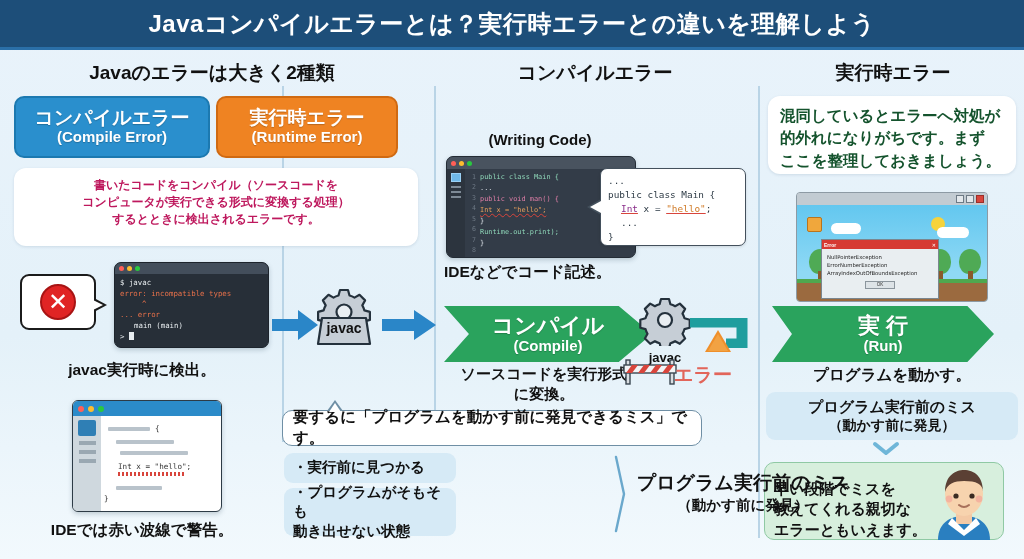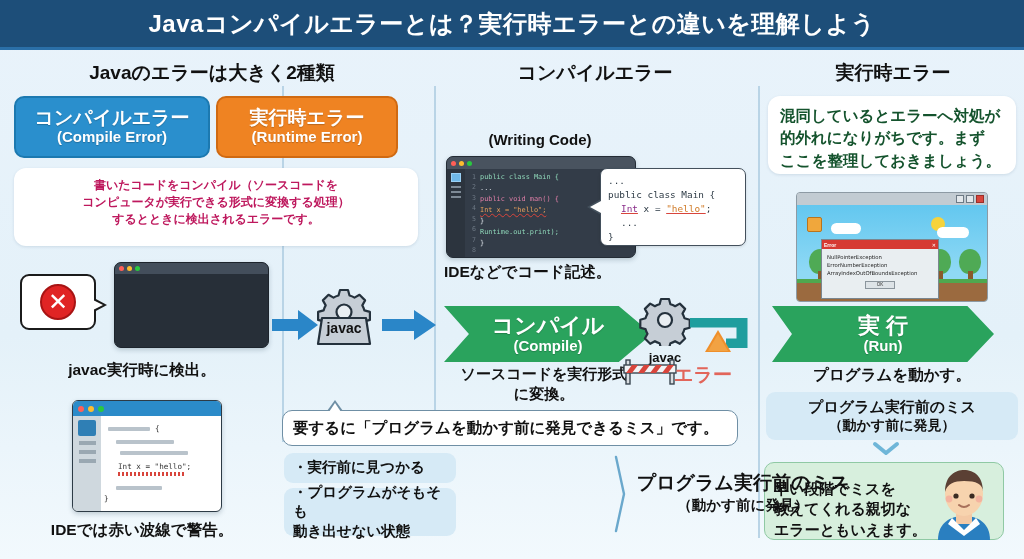--- a/index.html
+++ b/index.html
@@ -170,21 +170,21 @@
      border-radius:9px; display:flex; flex-direction:column; align-items:center; justify-content:center;}
   #rbox-note .l1{ font-size:15px; font-weight:bold; color:#111;}
   #rbox-note .l2{ font-size:14px; font-weight:bold; color:#111;}
 
   #green-box { position:absolute; left:764px; top:462px; width:240px; height:78px; background:#d7efdd;
      border:1.6px solid #8fc9a4; border-radius:10px; padding:16px 9px; }
   #green-box p { font-size:15px; font-weight:bold; color:#111; line-height:1.36; }
 
   
   #bubble-summary {
-    position:absolute; left:282px; top:410px; width:456px; height:36px; background:#fff;
+    position:absolute; left:282px; top:410px; width:420px; height:36px; background:#fff;
     border:1.6px solid #6f8fa5; border-radius:10px; display:flex; align-items:center; padding-left:10px;
   }
   #bubble-summary:after{
     content:""; position:absolute; left:44px; top:-11px; width:0;height:0;
     border-left:8px solid transparent;border-right:8px solid transparent;border-bottom:11px solid #6f8fa5;
   }
   #bubble-summary:before{
     content:""; position:absolute; left:46px; top:-8px; width:0;height:0;z-index:2;
     border-left:6px solid transparent;border-right:6px solid transparent;border-bottom:9px solid #fff;
   }
@@ -273,20 +273,28 @@
 
   <div id="term-wrap">
     <div id="xbubble">
       <div class="xcircle">✕</div>
     </div>
     <div class="win" id="terminal">
       <div class="win-bar">
         <span class="dot d-r"></span>
         <span class="dot d-y"></span>
         <span class="dot d-g"></span>
+      </div>
+      <div class="term-body">
+        <div class="t-white">$ javac</div>
+        <div class="t-err">error: incompatible types</div>
+        <div class="t-err" style="padding-left:22px">^</div>
+        <div class="t-err">... error</div>
+        <div class="t-white" style="padding-left:14px">main (main)</div>
+        <div class="t-white"><span>&gt;</span> <span class="caret"></span></div>
       </div>
     </div>
   </div>
   <div class="cap" id="cap-javac">javac実行時に検出。</div>
 
   <div class="win" id="ide-small">
     <div class="bar">
       <span class="dot d-r"></span>
       <span class="dot d-y"></span>
       <span class="dot d-g"></span>

